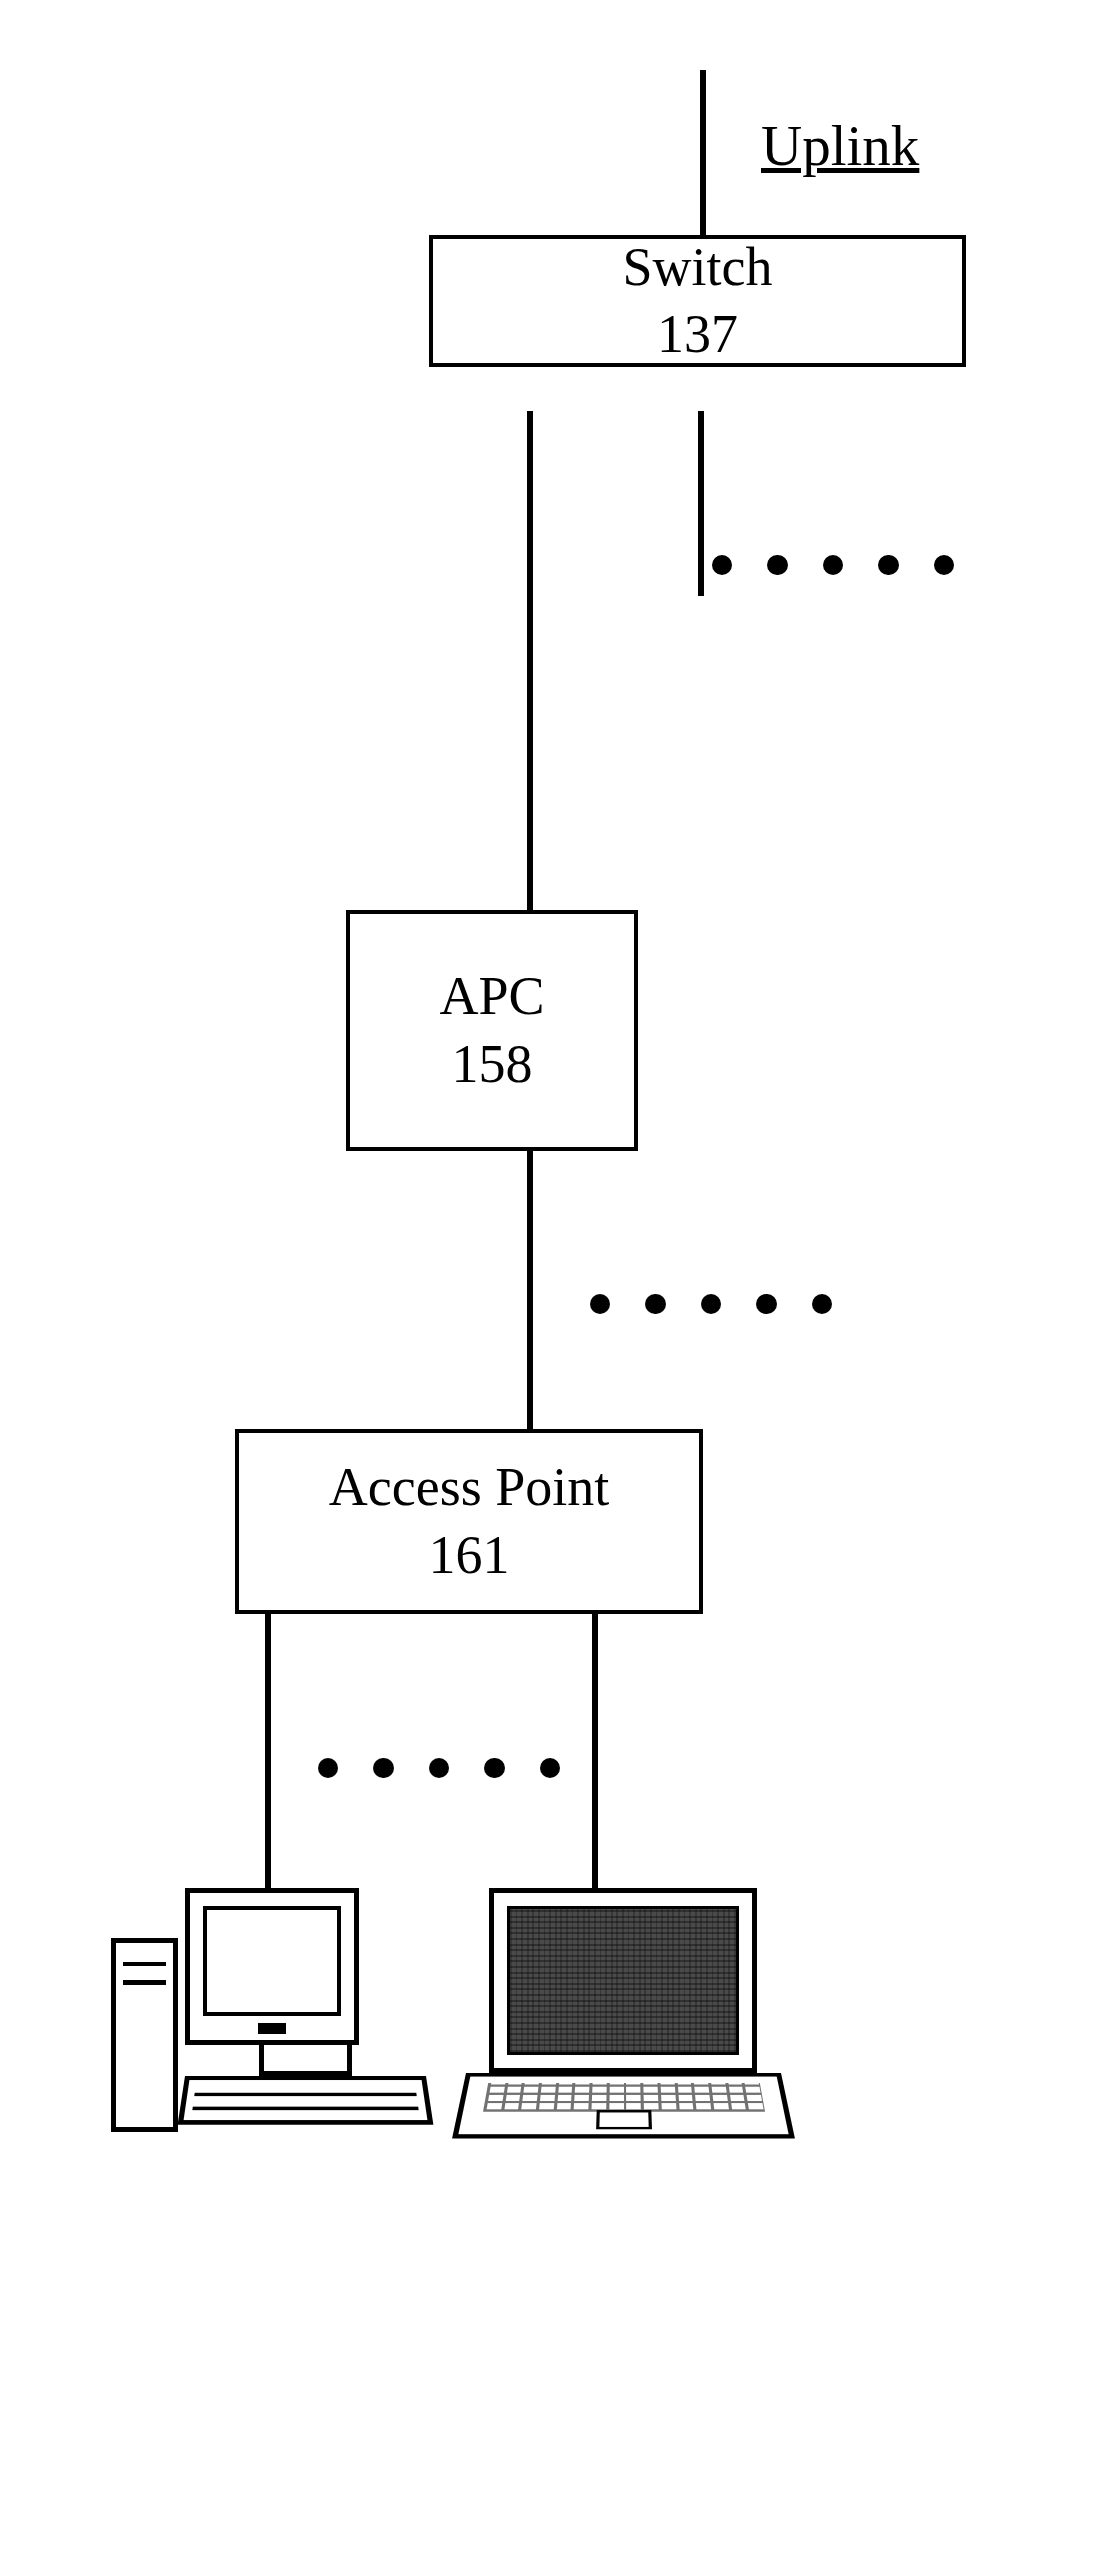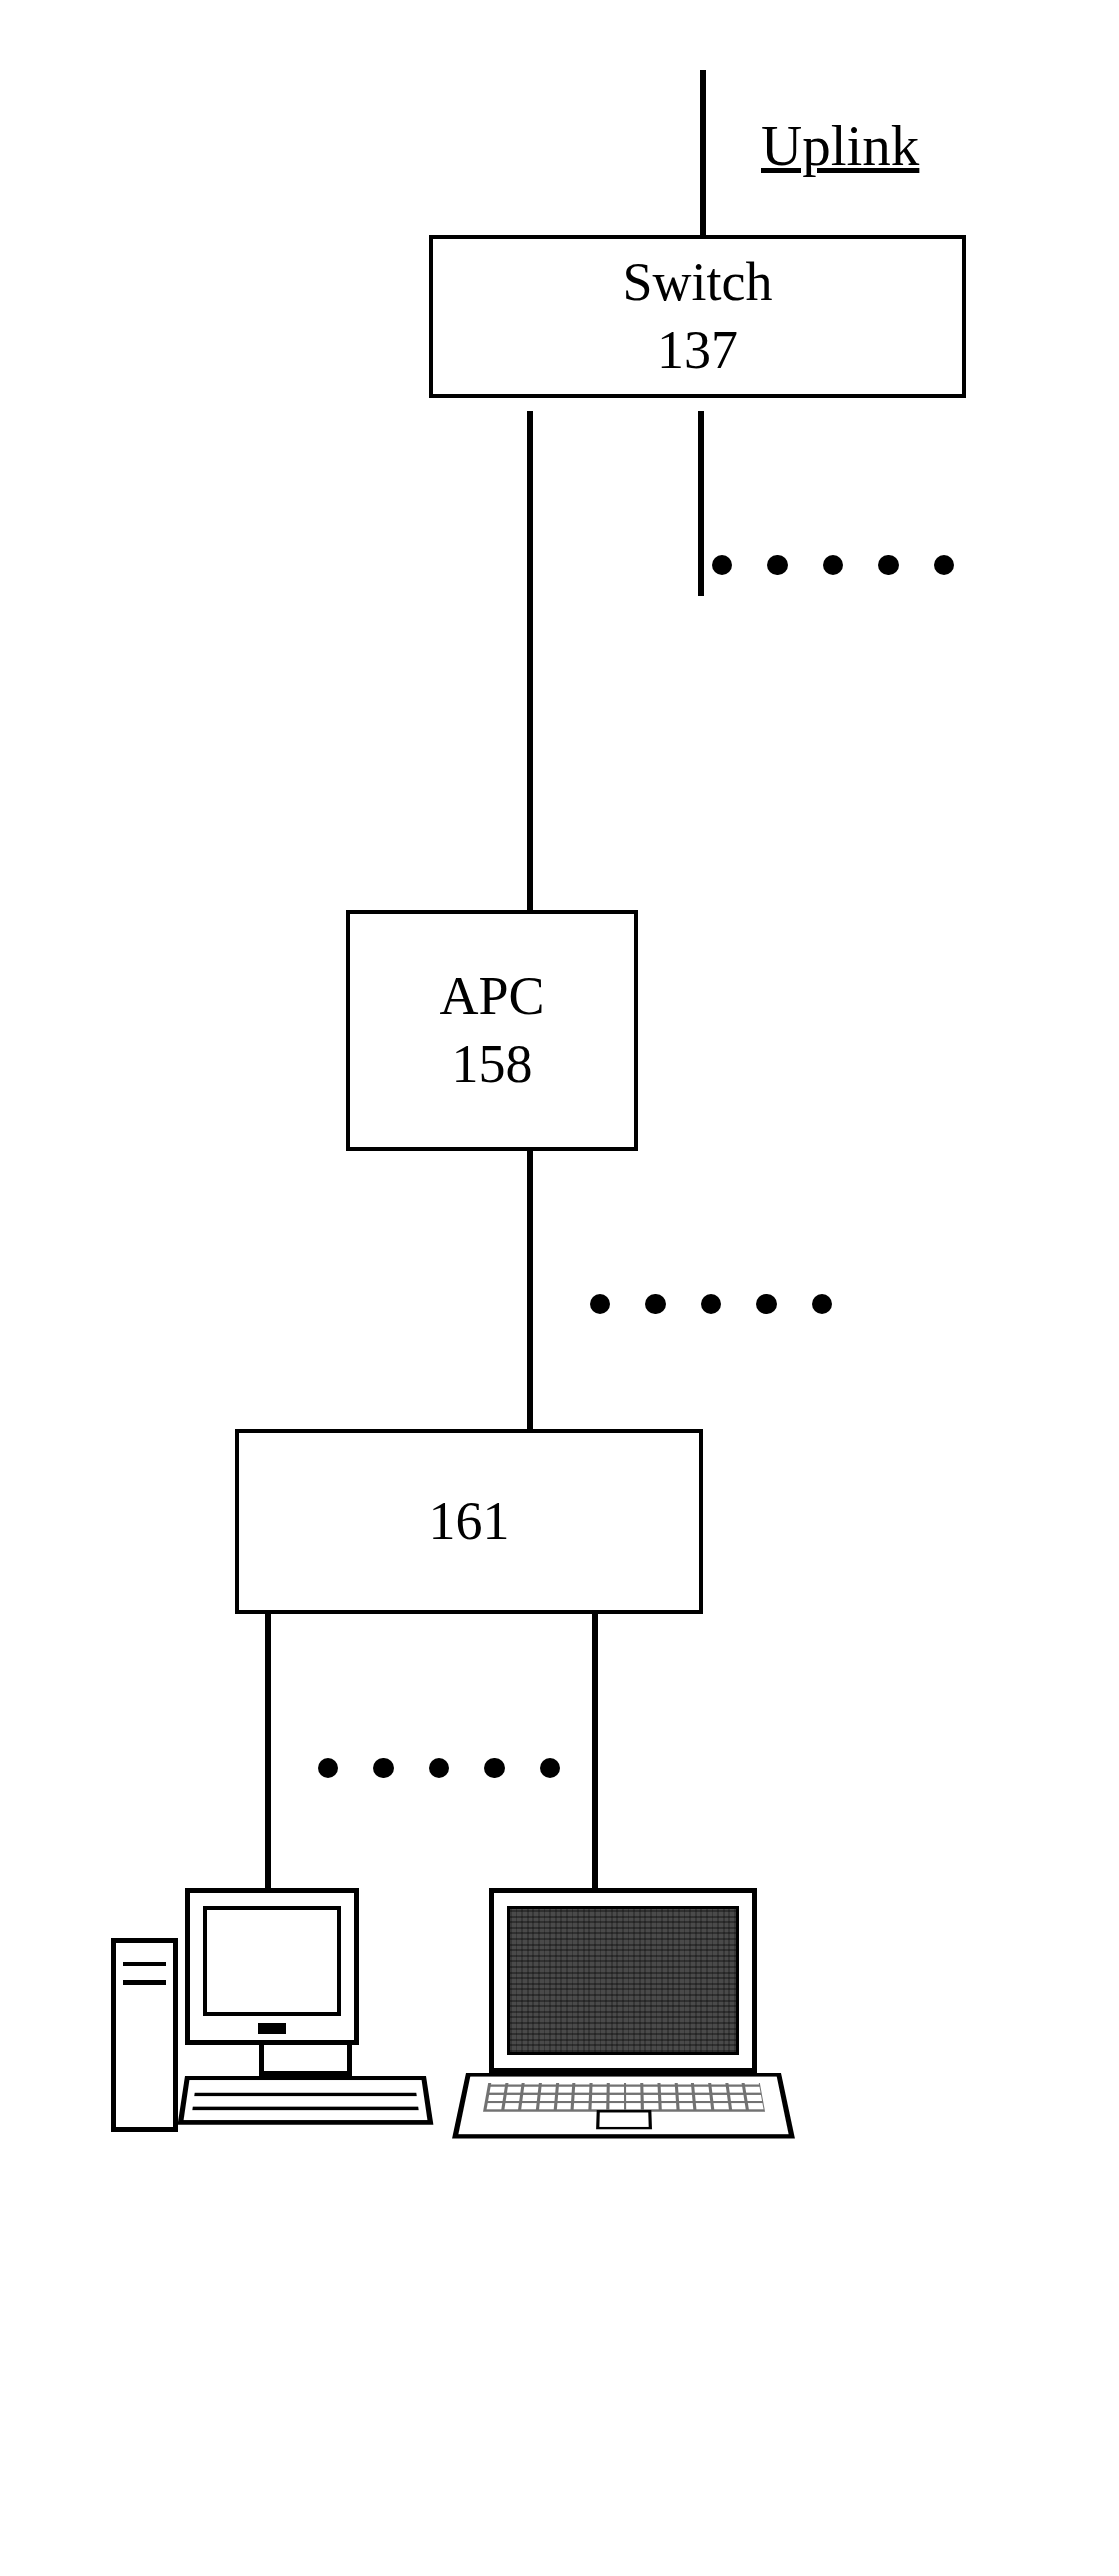--- a/index.html
+++ b/index.html
@@ -183,21 +183,21 @@
   }
 </style>
 </head>
 <body>
 
 <div class="canvas">
 
   <div class="vline" style="left:700px; top:70px; height:165px;"></div>
   <span class="label" style="left:761px; top:113px;">Uplink</span>
 
-  <div class="box" style="left:429px; top:235px; width:537px; height:163px;">
+  <div class="box" style="left:429px; top:235px; width:537px; height:132px;">
     <span>Switch</span>
     <span>137</span>
   </div>
 
   <div class="vline" style="left:527px; top:411px; height:500px;"></div>
   <div class="vline" style="left:698px; top:411px; height:185px;"></div>
   <div class="dots" style="left:712px; top:555px;">
     <span class="dot"></span>
       <span class="dot"></span>
       <span class="dot"></span>
@@ -213,20 +213,21 @@
   <div class="vline" style="left:527px; top:1151px; height:278px;"></div>
   <div class="dots" style="left:590px; top:1294px;">
     <span class="dot"></span>
       <span class="dot"></span>
       <span class="dot"></span>
       <span class="dot"></span>
       <span class="dot"></span>
   </div>
 
   <div class="box" style="left:235px; top:1429px; width:468px; height:185px;">
+    <span>Access Point</span>
     <span>161</span>
   </div>
 
   <div class="vline" style="left:265px; top:1614px; height:274px;"></div>
   <div class="vline" style="left:592px; top:1614px; height:274px;"></div>
   <div class="dots" style="left:318px; top:1758px;">
     <span class="dot"></span>
       <span class="dot"></span>
       <span class="dot"></span>
       <span class="dot"></span>

